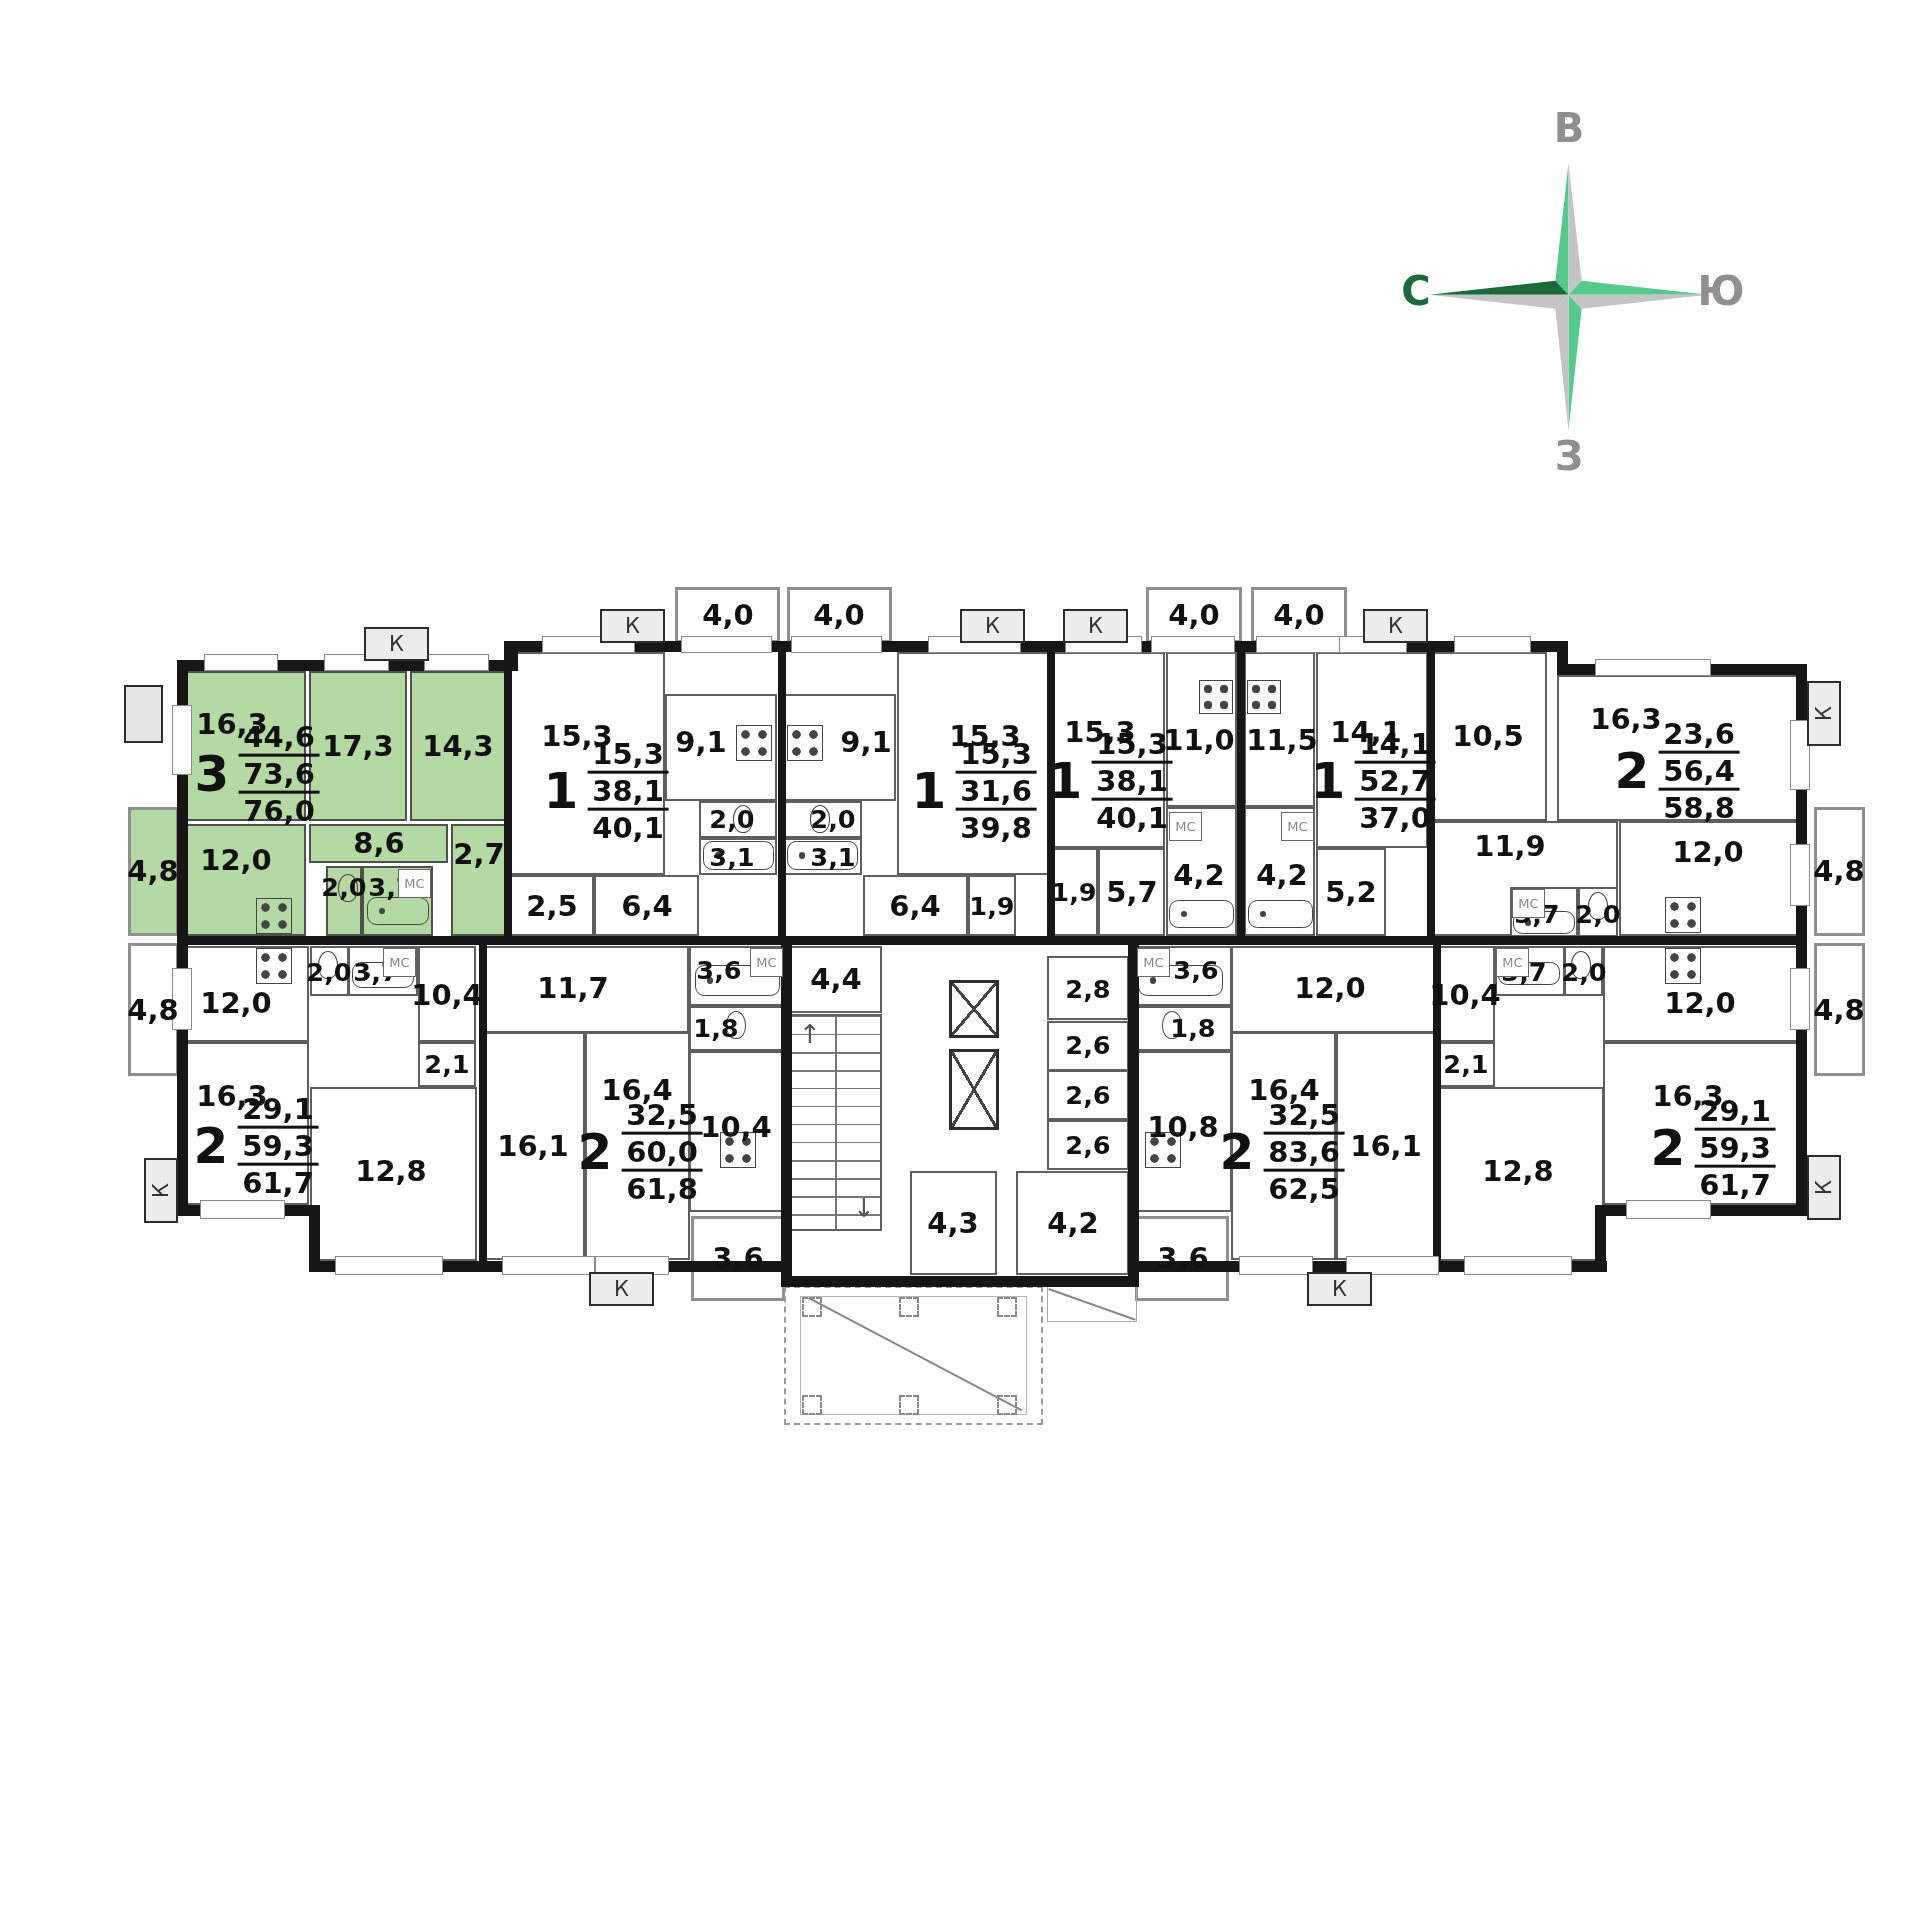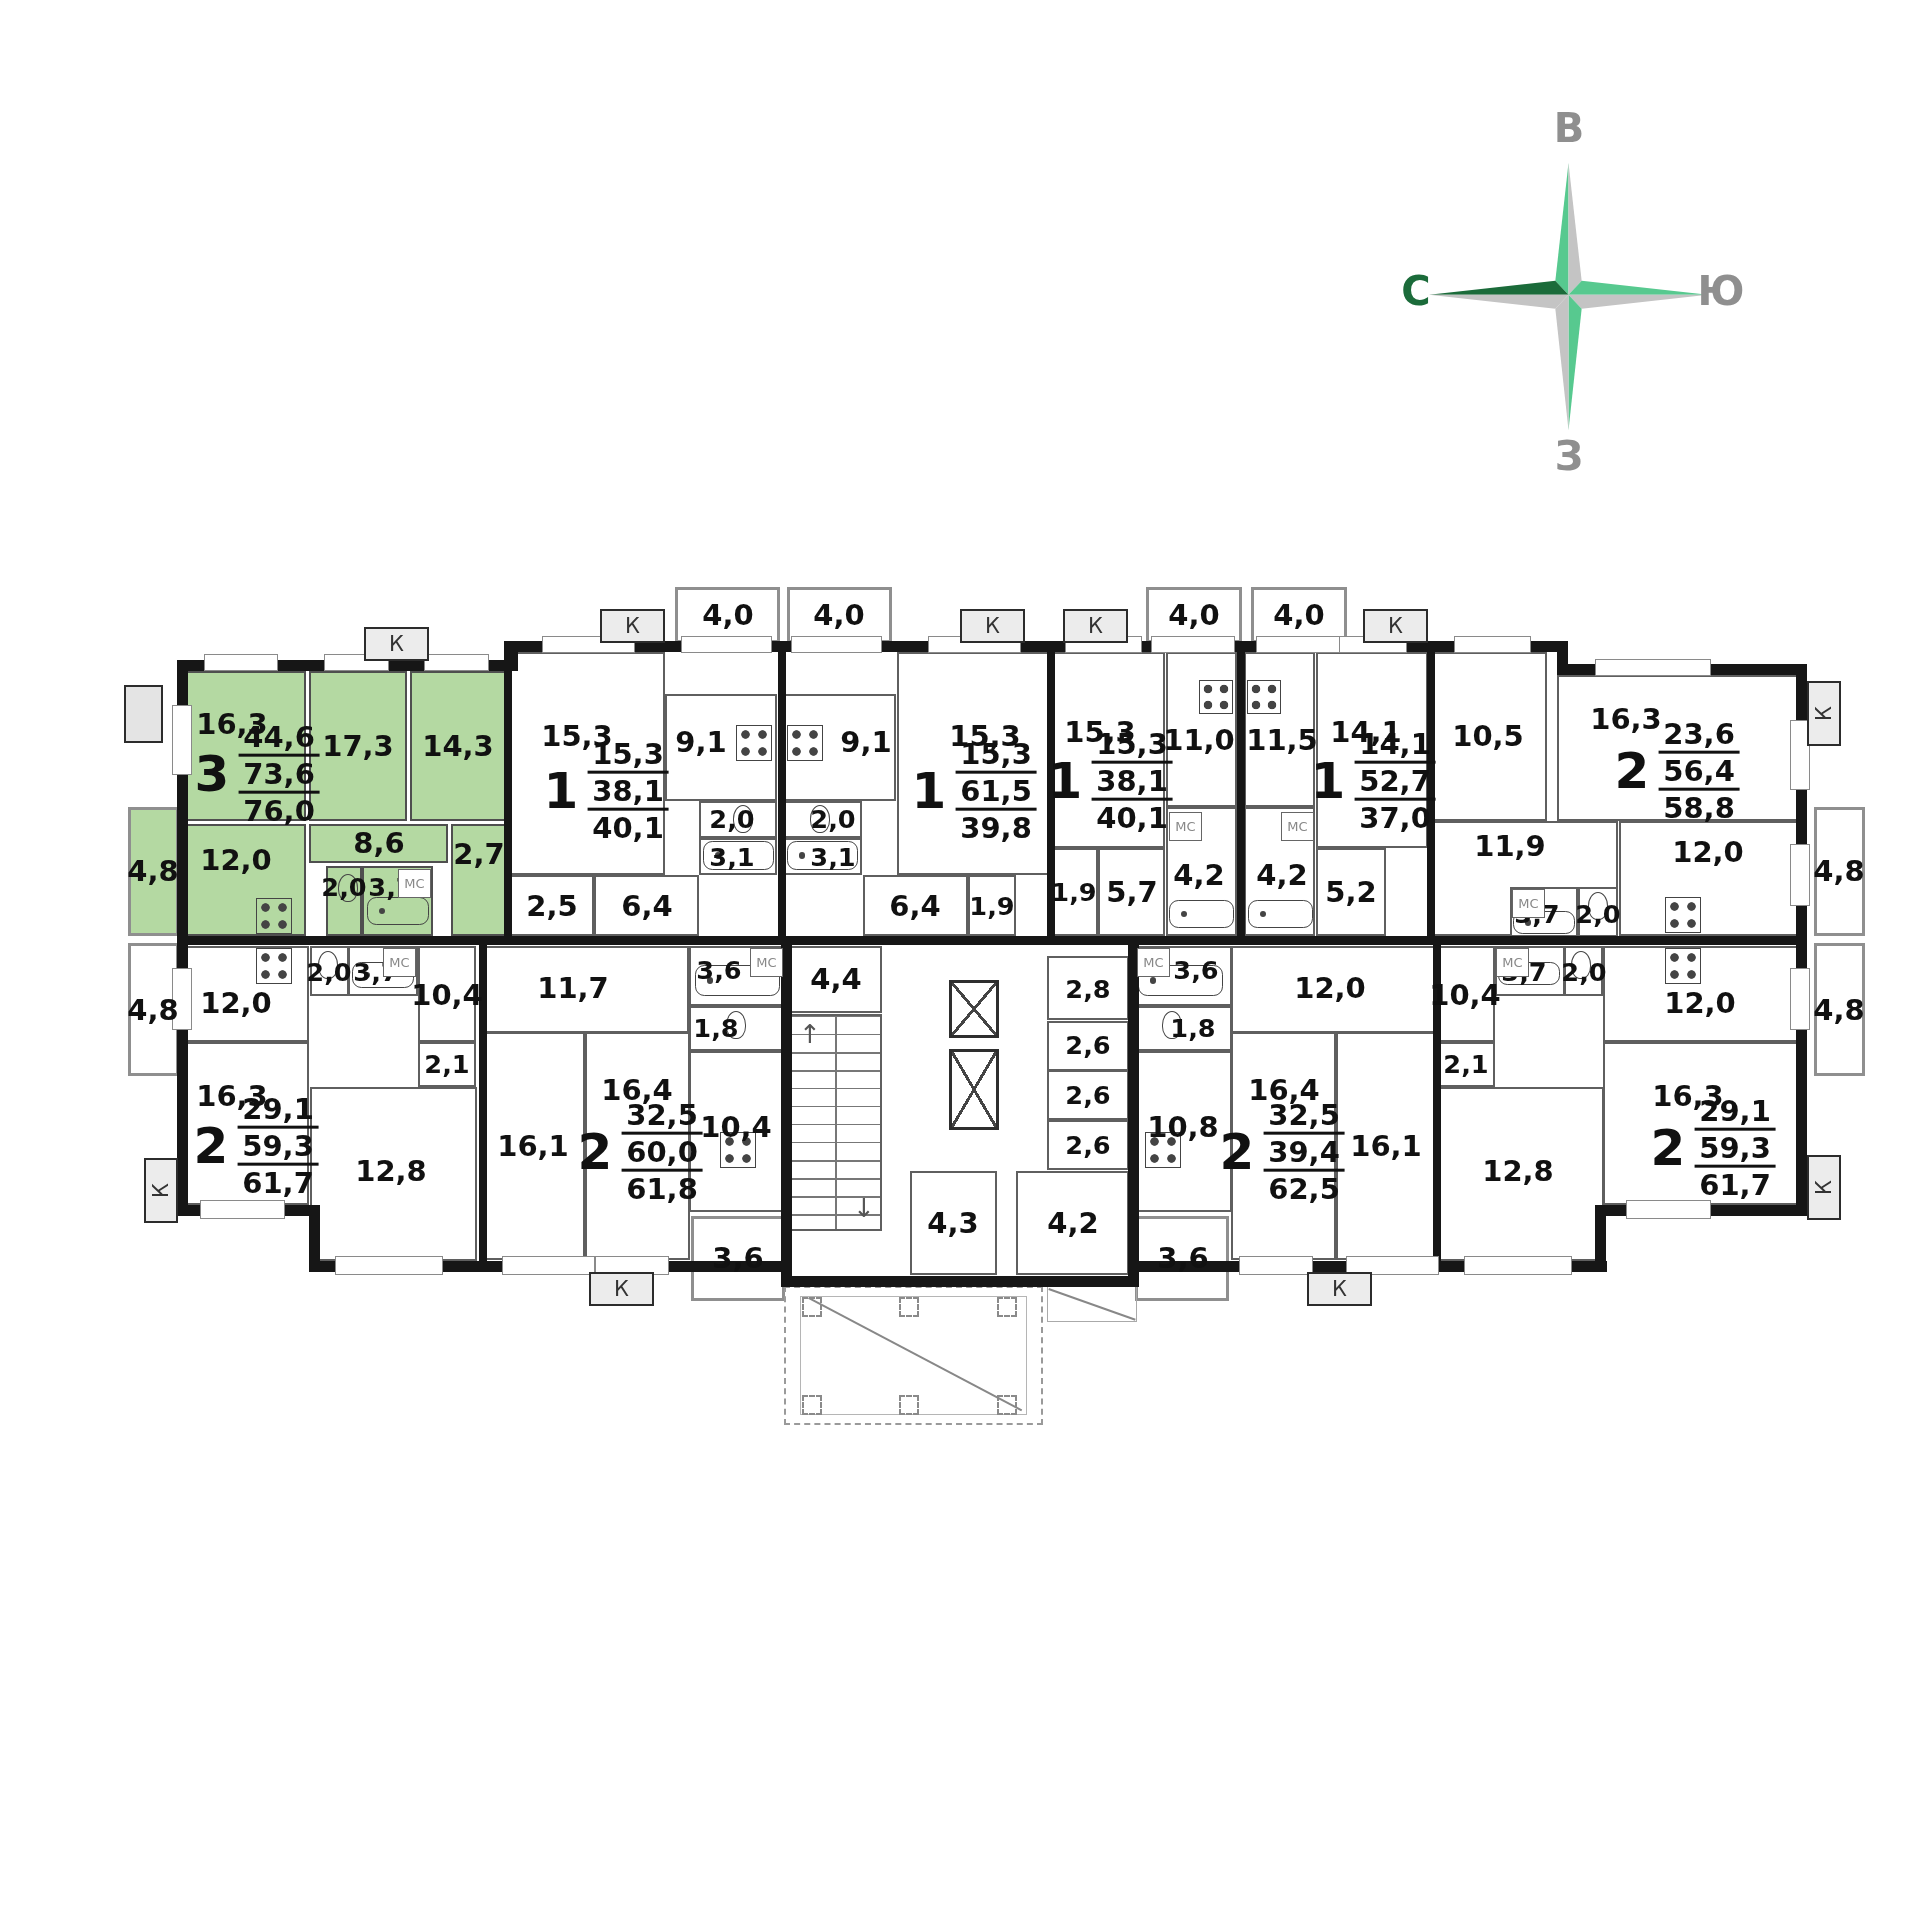--- a/index.html
+++ b/index.html
@@ -370,21 +370,21 @@
         <span class="apt-fracs">
           <span class="apt-frac lined">15,3</span>
           <span class="apt-frac lined">38,1</span>
           <span class="apt-frac">40,1</span>
         </span>
       </div>
       <div class="apt" style="left: 974px; top: 791px;">
         <span class="apt-type">1</span>
         <span class="apt-fracs">
           <span class="apt-frac lined">15,3</span>
-          <span class="apt-frac lined">61,5</span>
+          <span class="apt-frac lined">31,6</span>
           <span class="apt-frac">39,8</span>
         </span>
       </div>
       <div class="apt" style="left: 1110px; top: 781px;">
         <span class="apt-type">1</span>
         <span class="apt-fracs">
           <span class="apt-frac lined">15,3</span>
           <span class="apt-frac lined">38,1</span>
           <span class="apt-frac">40,1</span>
         </span>
@@ -418,21 +418,21 @@
         <span class="apt-fracs">
           <span class="apt-frac lined">32,5</span>
           <span class="apt-frac lined">60,0</span>
           <span class="apt-frac">61,8</span>
         </span>
       </div>
       <div class="apt" style="left: 1282px; top: 1152px;">
         <span class="apt-type">2</span>
         <span class="apt-fracs">
           <span class="apt-frac lined">32,5</span>
-          <span class="apt-frac lined">39,4</span>
+          <span class="apt-frac lined">83,6</span>
           <span class="apt-frac">62,5</span>
         </span>
       </div>
       <div class="apt" style="left: 1713px; top: 1148px;">
         <span class="apt-type">2</span>
         <span class="apt-fracs">
           <span class="apt-frac lined">29,1</span>
           <span class="apt-frac lined">59,3</span>
           <span class="apt-frac">61,7</span>
         </span>

